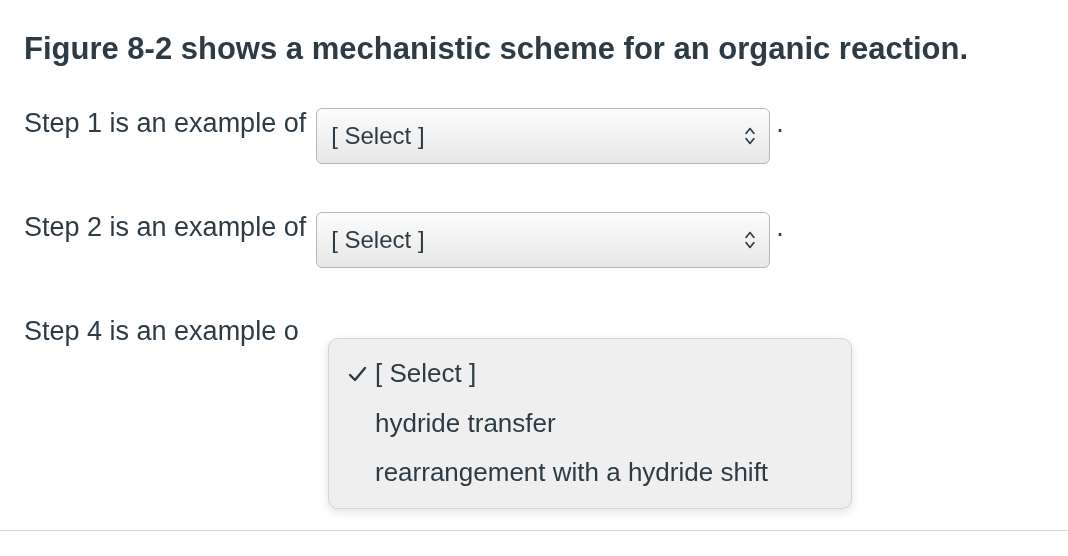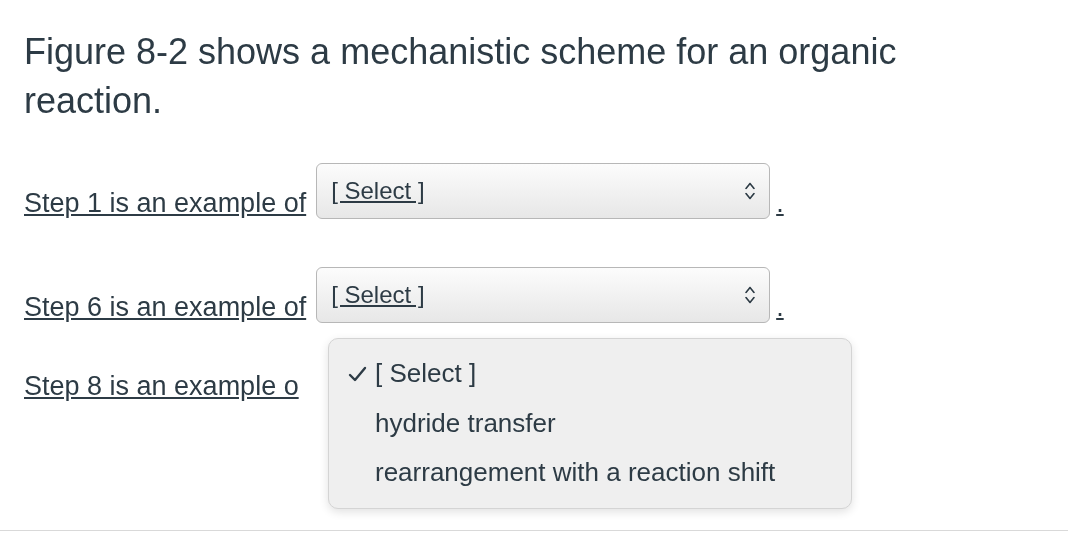--- a/index.html
+++ b/index.html
@@ -14,29 +14,29 @@
     overflow: hidden;
   }
   .page {
     position: relative;
     padding: 28px 24px 0 24px;
     box-sizing: border-box;
     height: 100%;
   }
   .intro {
     margin: 0 0 38px 0;
-    font-size: 36px;
+    font-size: 31px;
     line-height: 1.35;
+    font-weight: bold;
   }
   .row {
     display: flex;
-    align-items: flex-end;
+    align-items: flex-start;
     margin-bottom: 48px;
     font-size: 27px;
-    text-decoration: underline;
   }
   .row .label {
     white-space: nowrap;
   }
   .row .after {
     margin-left: 6px;
     font-size: 27px;
   }
   .select {
     position: relative;
@@ -128,52 +128,52 @@
           </svg>
         <svg class="down" viewBox="0 0 10 7">
             <path d="M1 1 L5 6 L9 1" fill="none" stroke="#2d3b45" stroke-width="1.6" stroke-linecap="round"></path>
           </svg>
       </span>
     </span>
     <span class="after">.</span>
   </div>
 
   <div class="row">
-    <span class="label">Step 6 is an example of</span>
+    <span class="label">Step 2 is an example of</span>
     <span class="select">
       <span>[ Select ]</span>
       <span class="arrows">
         <svg class="up" viewBox="0 0 10 7">
             <path d="M1 6 L5 1 L9 6" fill="none" stroke="#2d3b45" stroke-width="1.6" stroke-linecap="round"></path>
           </svg>
         <svg class="down" viewBox="0 0 10 7">
             <path d="M1 1 L5 6 L9 1" fill="none" stroke="#2d3b45" stroke-width="1.6" stroke-linecap="round"></path>
           </svg>
       </span>
     </span>
     <span class="after">.</span>
   </div>
 
   <div class="row hidden-under">
-    <span class="label">Step 8 is an example o</span>
+    <span class="label">Step 4 is an example o</span>
   </div>
 
   <div class="dropdown">
     <div class="item">
       <span class="check">
         <svg viewBox="0 0 20 20">
             <path d="M3 11 L8 16 L18 4" fill="none" stroke="#2d3b45" stroke-width="2.4" stroke-linecap="round" stroke-linejoin="round"></path>
           </svg>
       </span>
       <span>[ Select ]</span>
     </div>
     <div class="item">
       <span class="check"></span>
       <span>hydride transfer</span>
     </div>
     <div class="item">
       <span class="check"></span>
-      <span>rearrangement with a reaction shift</span>
+      <span>rearrangement with a hydride shift</span>
     </div>
   </div>
 
   <hr class="hr">
 </div>
 
 </body></html>

